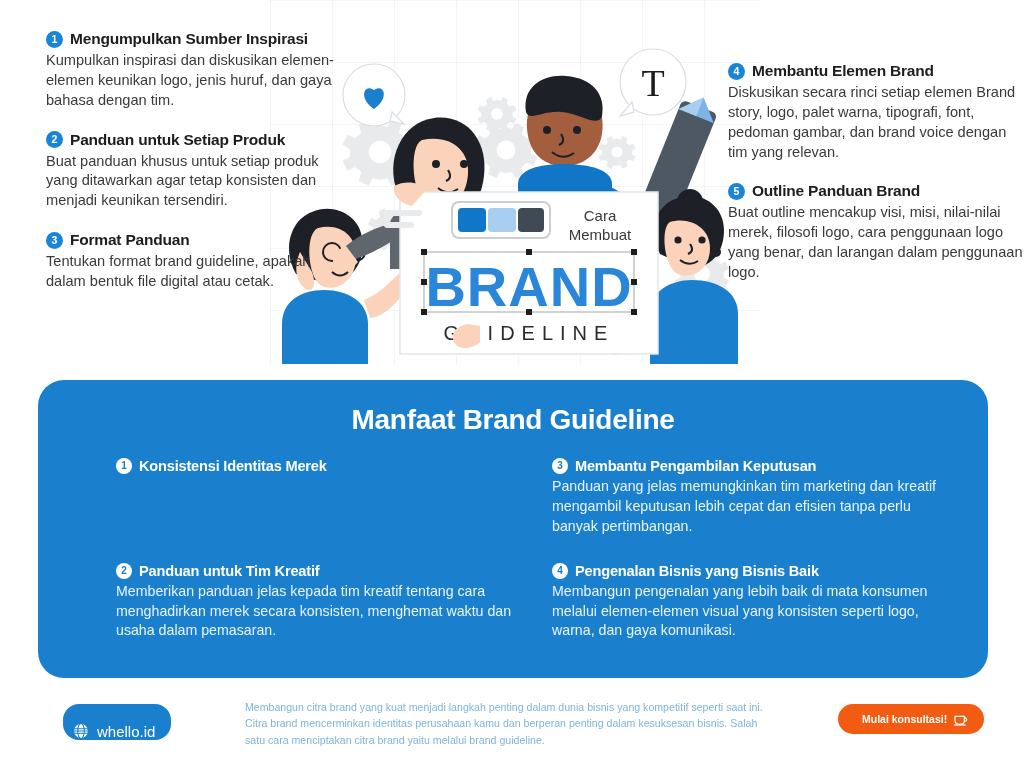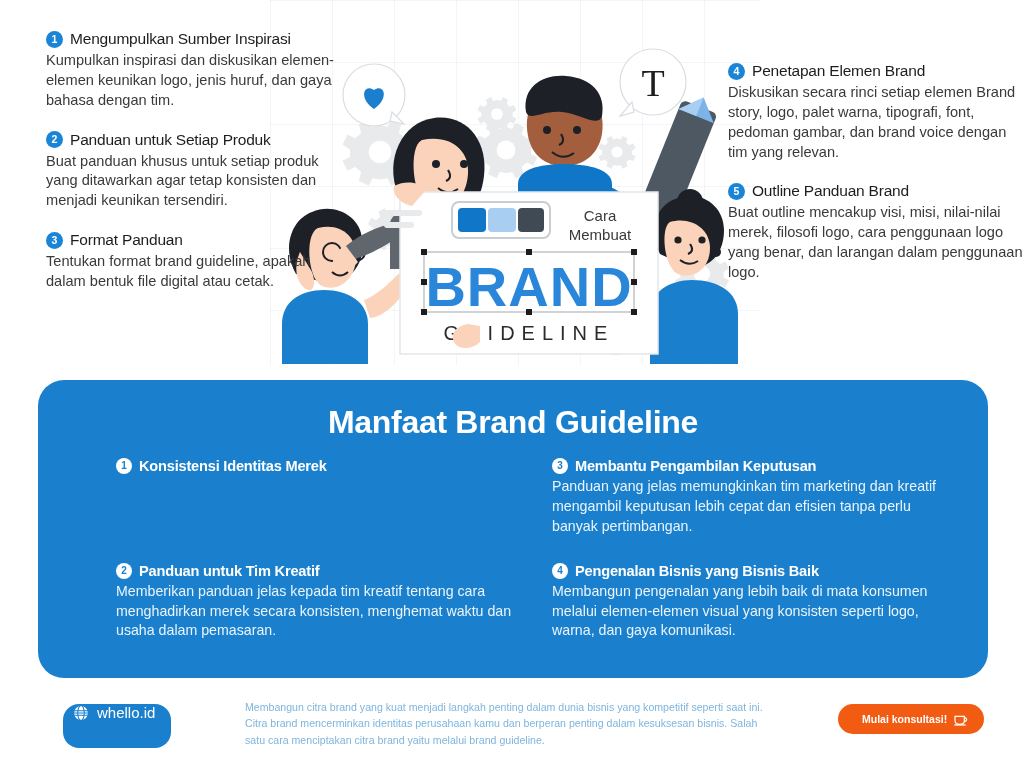--- a/index.html
+++ b/index.html
@@ -32,61 +32,61 @@
     display:flex; align-items:center; gap:7px;
     margin-bottom:3px;
   }
   .badge{
     width:17px; height:17px; border-radius:50%;
     background:#1a85d6; color:#fff;
     font-size:10.5px; font-weight:bold; line-height:17px;
     text-align:center; flex:0 0 auto;
   }
   .step-title{
-    font-size:15.5px; font-weight:normal; color:#1d1d1d;
+    font-size:15.5px; font-weight:bold; color:#1d1d1d;
     letter-spacing:-0.2px;
   }
   .step-body{
     font-size:14.6px; line-height:1.36; color:#3a3a3a;
   }
 
   
   .illus{ position:absolute; left:272px; top:24px; width:488px; height:340px; }
   .illus svg{ display:block; }
 
   
   .panel{
     position:absolute; left:38px; top:380px;
     width:950px; height:298px;
     background:#1a80ce; border-radius:26px;
   }
   .panel-title{
-    text-align:center; color:#fff; font-size:32px; font-weight:bold;
+    text-align:center; color:#fff; font-size:28px; font-weight:bold;
     padding-top:24px; letter-spacing:-0.3px;
   }
   .benefits{
     position:absolute; left:78px; top:78px; right:40px;
     display:grid; grid-template-columns:1fr 1fr; column-gap:40px; row-gap:26px;
   }
   .benefit-head{ display:flex; align-items:center; gap:7px; margin-bottom:3px; }
   .badge-w{
     width:16px; height:16px; border-radius:50%;
     background:#fff; color:#1a80ce;
     font-size:10px; font-weight:bold; line-height:16px;
     text-align:center; flex:0 0 auto;
   }
   .benefit-title{ color:#ffffff; font-size:14.6px; font-weight:bold; letter-spacing:-0.2px; }
   .benefit-body{ color:#eaf4fc; font-size:14.2px; line-height:1.4; }
 
   
   .logo{
     position:absolute; left:63px; top:704px;
-    height:44px; padding:0 16px 11px 9px;
+    height:36px; padding:0 16px 0 9px;
     background:#1a80ce; border-radius:16px;
-    display:flex; align-items:flex-start; gap:7px;
+    display:flex; align-items:flex-end; gap:7px;
   }
   .logo-text{ color:#fff; font-size:15px; }
   .globe{ width:18px; height:18px; flex:0 0 auto; }
 
   .footer-text{
     position:absolute; left:245px; top:699px; width:530px;
     text-align:left; color:#7fb5dd; font-size:10.6px; line-height:1.55;
   }
 
   .cta{
@@ -265,21 +265,21 @@
     <div class="step-body">Tentukan format brand guideline, apakah dalam bentuk file digital atau cetak.</div>
   </div>
 
 </div>
 
 <div class="col col-right">
 
   <div class="step">
     <div class="step-head">
       <span class="badge">4</span>
-      <span class="step-title">Penetapan Elemen Brand</span>
+      <span class="step-title">Membantu Elemen Brand</span>
     </div>
     <div class="step-body">Diskusikan secara rinci setiap elemen Brand story, logo, palet warna, tipografi, font, pedoman gambar, dan brand voice dengan tim yang relevan.</div>
   </div>
 
   <div class="step">
     <div class="step-head">
       <span class="badge">5</span>
       <span class="step-title">Outline Panduan Brand</span>
     </div>
     <div class="step-body">Buat outline mencakup visi, misi, nilai-nilai merek, filosofi logo, cara penggunaan logo yang benar, dan larangan dalam penggunaan logo.</div>

